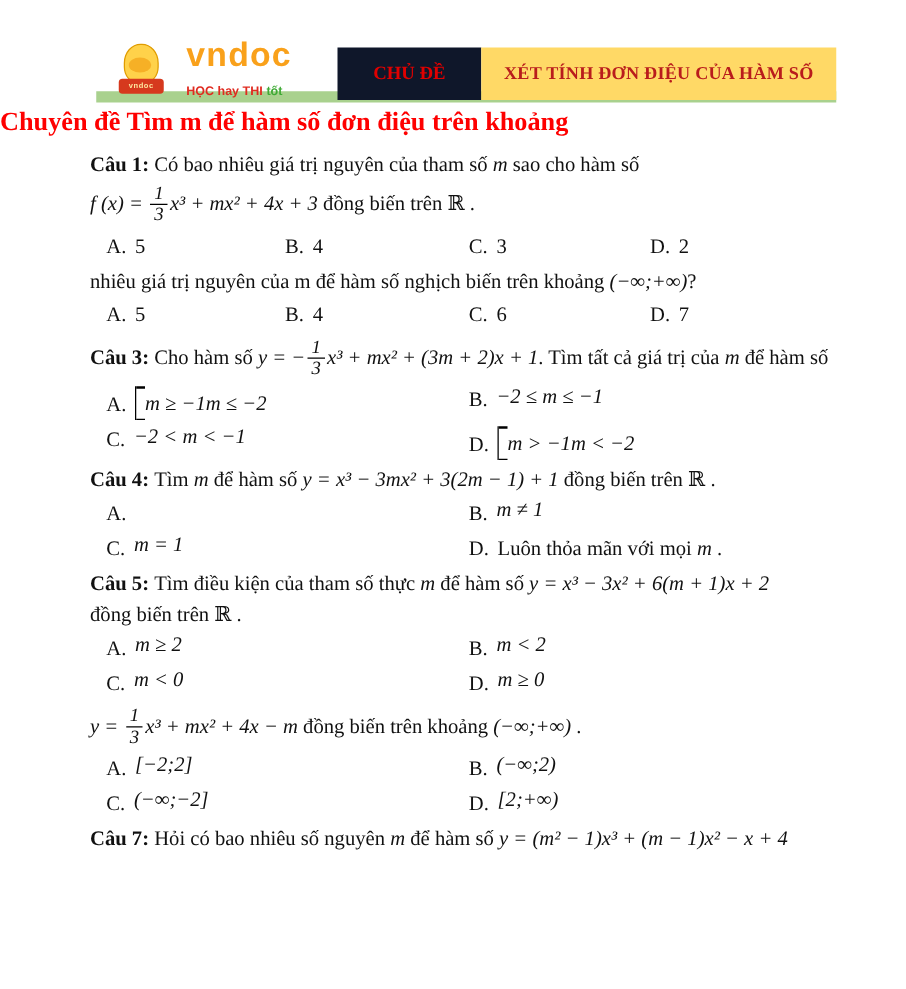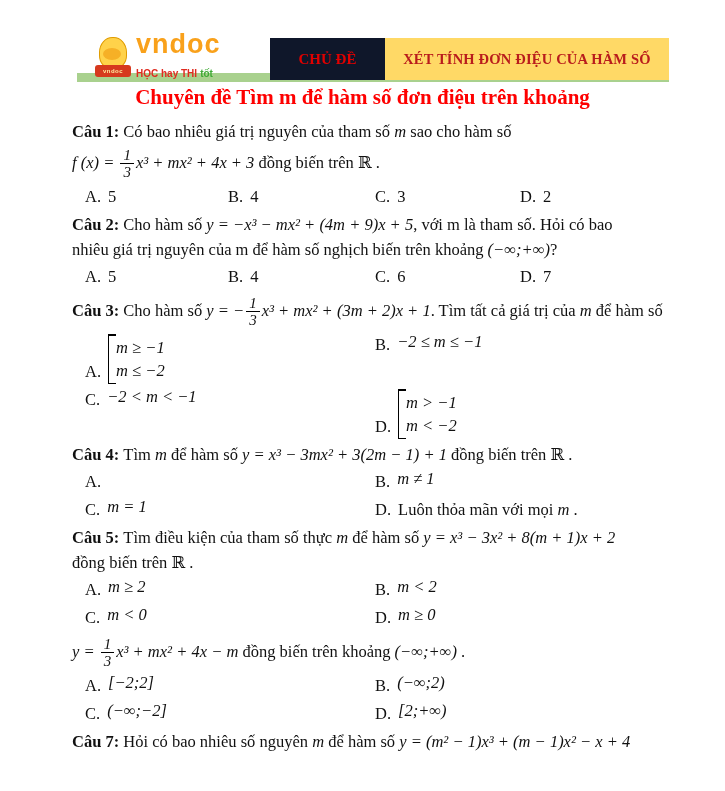--- a/index.html
+++ b/index.html
@@ -7,40 +7,40 @@
   body {
     width:725px; height:791px; overflow:hidden;
     font-family:"Liberation Serif","DejaVu Serif",serif;
     color:#111;
   }
   .page { position:relative; width:725px; height:791px; background:#fff; }
 
   
   .header { position:absolute; left:0; top:0; width:725px; height:118px; }
   .green-bar { position:absolute; left:77px; top:73px; width:592px; height:9px; background:#a9d18e; }
-  .logo { position:absolute; left:95px; top:31px; display:flex; align-items:flex-end; gap:5px; z-index:2; }
+  .logo { position:absolute; left:95px; top:31px; display:flex; align-items:center; gap:18px; z-index:2; }
   .mascot { position:relative; width:36px; height:44px; flex:0 0 auto; }
   .mascot-body { position:absolute; left:4px; top:1px; width:28px; height:32px;
     background:#ffd24a; border:1px solid #e09c00; border-radius:48% 48% 42% 42%; }
   .mascot-wing { position:absolute; left:8px; top:12px; width:18px; height:12px;
     background:#f6b026; border-radius:50%; }
   .mascot-banner { position:absolute; left:0; bottom:3px; width:36px; height:12px;
     background:#d6391e; border-radius:3px; color:#ffe9a0; text-align:center;
     font:bold 6px/12px "Liberation Sans","DejaVu Sans",sans-serif; letter-spacing:.5px; }
   .brand-text { display:flex; flex-direction:column; }
   .brand { font:bold 27px/26px "Liberation Sans","DejaVu Sans",sans-serif;
     color:#f9a11b; letter-spacing:1px; }
   .tagline { font:bold 10px/12px "Liberation Sans","DejaVu Sans",sans-serif; margin-top:11px; }
   .tag-red { color:#e02b20; } .tag-green { color:#3faa35; margin-left:3px; }
   .badge { position:absolute; top:38px; height:42px; z-index:2;
     display:flex; align-items:center; justify-content:center; font-weight:bold; }
   .chu-de { left:270px; width:115px; background:#0f172a; color:#e00000; font-size:15px; }
   .topic  { left:385px; width:284px; background:#ffd966; color:#b91c1c; font-size:14.5px; letter-spacing:.2px; }
 
-  .title { position:absolute; left:0; top:85px; width:100%; text-align:center;
+  .title { position:absolute; left:0; top:85px; width:100%; text-align:left;
     font-size:21px; font-weight:bold; color:#fe0000; }
 
   
   .content { position:absolute; left:0; top:119px; width:725px; padding:0 48px 0 72px; }
   .q { font-size:16.5px; margin-bottom:3px; }
   .q-line { line-height:25px; }
   .q-line.tall { line-height:38px; }
   .q-label { font-weight:bold; }
   .mathi { font-style:italic; }
   .frac { display:inline-block; vertical-align:middle; text-align:center;
@@ -50,21 +50,21 @@
 
   .opts-row4 { display:grid; grid-template-columns:143px 147px 145px 1fr;
     padding-left:13px; margin:2px 0 1px; }
   .opts-grid2 { display:grid; grid-template-columns:290px 1fr;
     padding-left:13px; margin:2px 0 1px; row-gap:3px; align-items:start; }
   .opt { display:flex; gap:7px; align-items:baseline; line-height:25px; }
   .opt-key { flex:0 0 auto; }
   .opt-content .mathi, .opt-content .txt { display:inline; }
   .opt.raised .opt-content { position:relative; top:-3px; display:inline-block; }
   .opt.cases-opt { align-items:flex-end; }
-  .cases { display:inline-flex; flex-direction:column; position:relative;
+  .cases { display:inline-flex; position:relative;
     font-style:italic; line-height:23px; padding:2px 0 2px 7px;
     border-left:1.5px solid #000; margin-top:2px; }
   .cases::before, .cases::after { content:""; position:absolute; left:0; width:7px; height:1.5px; background:#000; }
   .cases::before { top:0; } .cases::after { bottom:0; }
 </style>
 </head>
 <body>
 
 <div class="page">
 
@@ -106,21 +106,20 @@
             <span class="opt-key">C.</span>
             <span class="opt-content"><span class="txt">3</span></span>
           </div>
           <div class="opt">
             <span class="opt-key">D.</span>
             <span class="opt-content"><span class="txt">2</span></span>
           </div>
         </div>
       </div>
       <div class="q">
-        <div class="q-line"><span class="q-label">Câu 2: </span><span class="txt">Cho hàm số </span><span class="mathi">y = −x³ − mx² + (4m + 9)x + 5</span><span class="txt">, với m là tham số. Hỏi có bao</span></div>
         <div class="q-line"><span class="txt">nhiêu giá trị nguyên của m để hàm số nghịch biến trên khoảng </span><span class="mathi">(−∞;+∞)</span><span class="txt">?</span></div>
         <div class="opts-row4">
           <div class="opt">
             <span class="opt-key">A.</span>
             <span class="opt-content"><span class="txt">5</span></span>
           </div>
           <div class="opt">
             <span class="opt-key">B.</span>
             <span class="opt-content"><span class="txt">4</span></span>
           </div>
@@ -175,21 +174,21 @@
             <span class="opt-key">C.</span>
             <span class="opt-content"><span class="mathi">m = 1</span></span>
           </div>
           <div class="opt">
             <span class="opt-key">D.</span>
             <span class="opt-content"><span class="txt">Luôn thỏa mãn với mọi </span><span class="mathi">m</span><span class="txt"> .</span></span>
           </div>
         </div>
       </div>
       <div class="q">
-        <div class="q-line"><span class="q-label">Câu 5: </span><span class="txt">Tìm điều kiện của tham số thực </span><span class="mathi">m</span><span class="txt"> để hàm số </span><span class="mathi">y = x³ − 3x² + 8(m + 1)x + 2</span></div>
+        <div class="q-line"><span class="q-label">Câu 5: </span><span class="txt">Tìm điều kiện của tham số thực </span><span class="mathi">m</span><span class="txt"> để hàm số </span><span class="mathi">y = x³ − 3x² + 6(m + 1)x + 2</span></div>
         <div class="q-line"><span class="txt">đồng biến trên ℝ .</span></div>
         <div class="opts-grid2">
           <div class="opt raised">
             <span class="opt-key">A.</span>
             <span class="opt-content"><span class="mathi">m ≥ 2</span></span>
           </div>
           <div class="opt raised">
             <span class="opt-key">B.</span>
             <span class="opt-content"><span class="mathi">m &lt; 2</span></span>
           </div>

